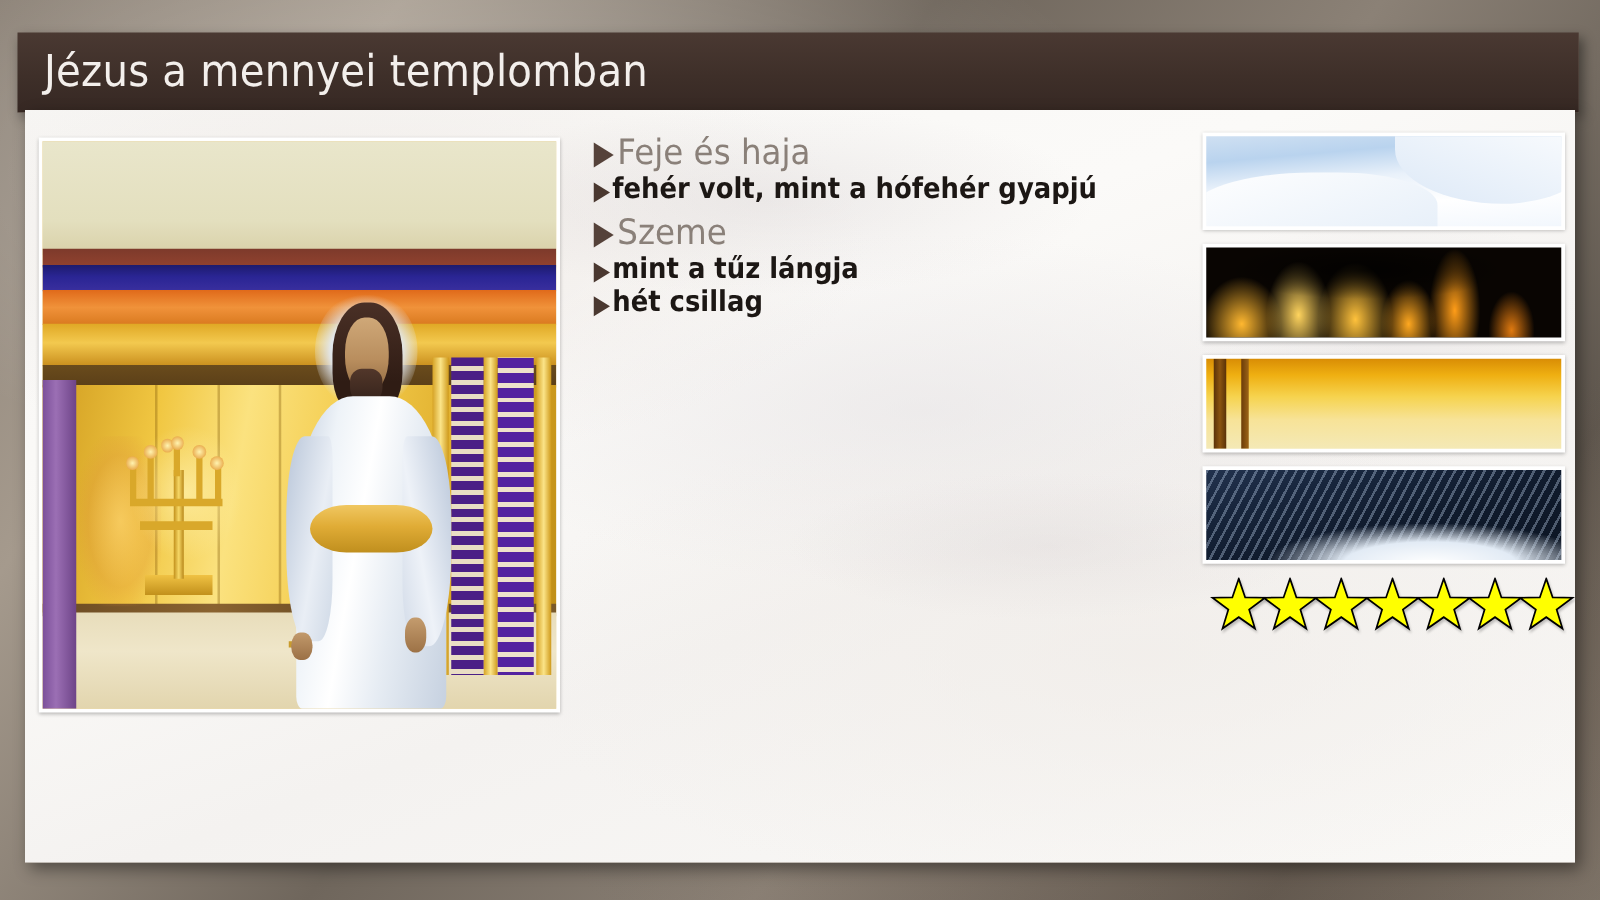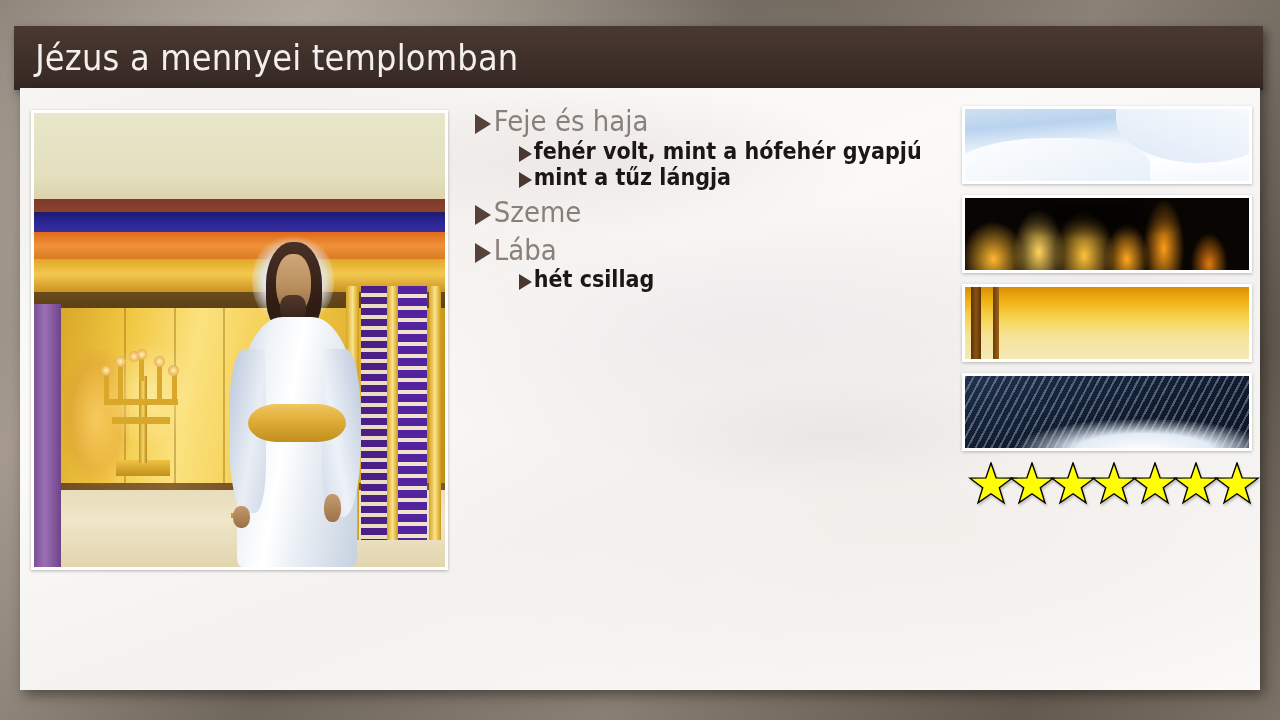--- a/index.html
+++ b/index.html
@@ -158,21 +158,21 @@
     border-radius:45%; background: linear-gradient(180deg,#c49c6e,#9d7246); }
 
   
   #bullet-list {
     position: absolute;
     left: 455px; top: 14px;
     width: 480px;
   }
   .bullet-row { display: flex; align-items: flex-start; white-space: nowrap; }
   .lvl1 { margin-top: 2px; }
-  .lvl2 { margin-left: 44px; margin-top: -3px; }
+  .lvl2 { margin-top: -3px; }
   .tri {
     display: inline-block;
     width: 0; height: 0;
     border-style: solid;
     flex: 0 0 auto;
   }
   .lvl1 .tri {
     border-width: 10px 0 10px 16px;
     border-color: transparent transparent transparent #55423a;
     margin-top: 10px;
@@ -341,33 +341,29 @@
 
       <div class="bullet-row lvl1">
         <span class="tri"></span>
         <span class="txt">Feje és haja</span>
       </div>
       <div class="bullet-row lvl2">
         <span class="tri"></span>
         <span class="txt">fehér volt, mint a hófehér gyapjú</span>
       </div>
 
+      <div class="bullet-row lvl1">
+        <span class="tri"></span>
+        <span class="txt">Szeme</span>
+      </div>
       <div class="bullet-row lvl2">
         <span class="tri"></span>
         <span class="txt">mint a tűz lángja</span>
       </div>
-      <div class="bullet-row lvl1">
-        <span class="tri"></span>
-        <span class="txt">Szeme</span>
-      </div>
-
-      <div class="bullet-row lvl1">
-        <span class="tri"></span>
-        <span class="txt">Lába</span>
-      </div>
+
 
 
       <div class="bullet-row lvl2">
         <span class="tri"></span>
         <span class="txt">hét csillag</span>
       </div>
 
     </div>
 
     <div id="strip-column">

